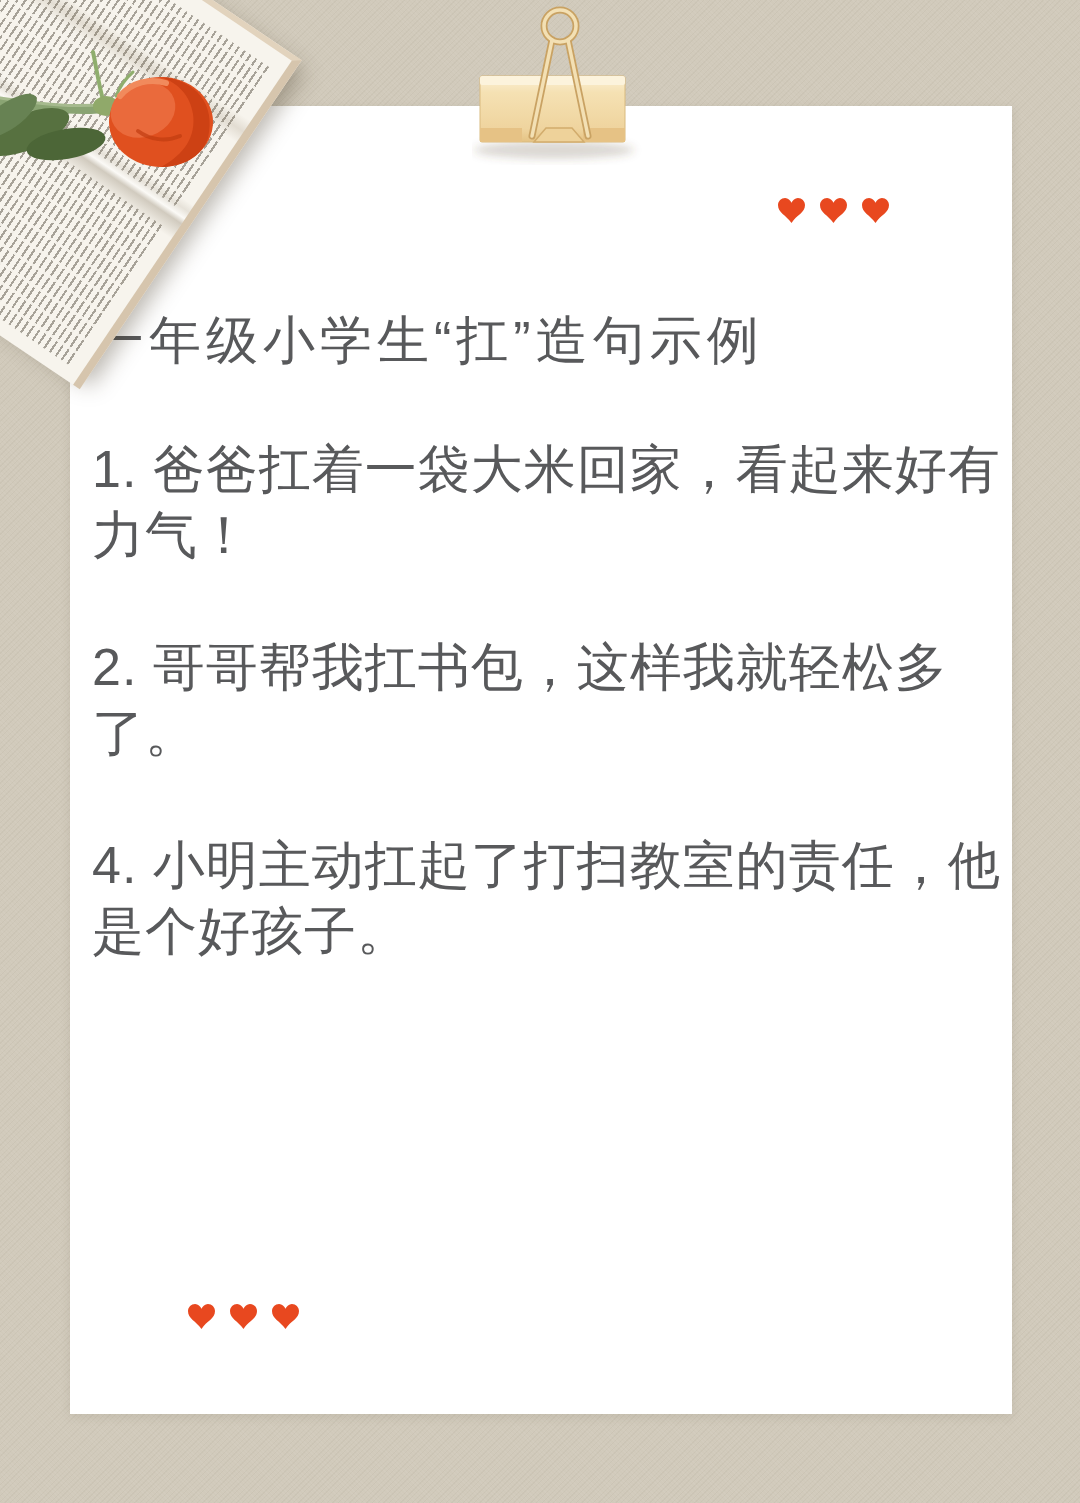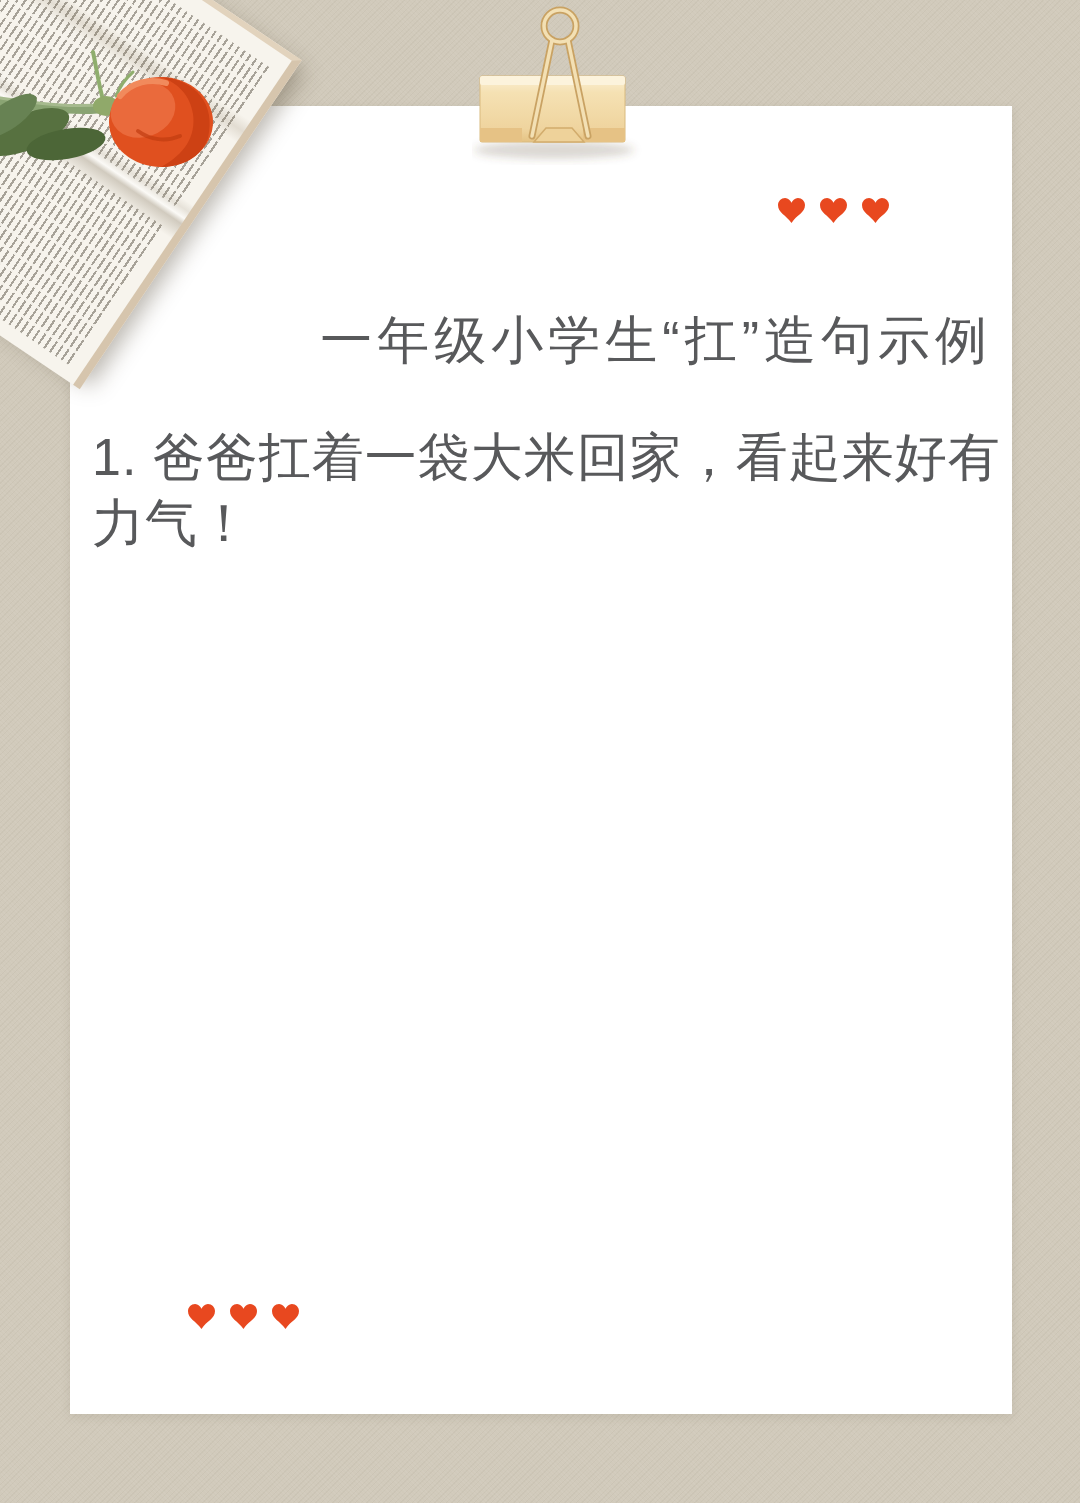--- a/index.html
+++ b/index.html
@@ -19,28 +19,28 @@
     box-shadow:0 3px 10px rgba(70,60,40,.10);
   }
   .hearts{position:absolute;display:flex;gap:15px;}
   .hearts-top{top:92px;left:708px;}
   .hearts-bottom{top:1198px;left:118px;}
   .hearts svg{width:27px;height:25px;display:block;}
   .hearts path{fill:var(--heart,#e8481f);}
 
   .title{
     position:absolute;top:200px;left:22px;right:20px;
-    text-align:right;
+    text-align:left;
     font-size:52px;font-weight:500;letter-spacing:5px;
     color:var(--ink,#58595b);
     white-space:nowrap;
   }
   .content{position:absolute;top:318px;left:22px;width:922px;}
   .content p{
-    margin:0 0 66px 0;
+    margin:12px 0 66px 0;
     font-size:52px;line-height:66px;font-weight:500;letter-spacing:1px;
     color:var(--ink,#58595b);
   }
 
   
   .photo{
     position:absolute;left:-358px;top:94px;width:391px;height:520px;
     transform:rotate(-56deg);transform-origin:top left;
     background:#f7f4ed;
     border-bottom:8px solid #d6c5ad;
@@ -80,20 +80,22 @@
       </svg>
     <svg viewBox="0 0 32 29.6">
         <path d="M23.6,0c-3.4,0-6.3,2.7-7.6,5.6C14.7,2.7,11.8,0,8.4,0C3.8,0,0,3.8,0,8.4c0,9.4,9.5,11.9,16,21.2c6.1-9.3,16-12.1,16-21.2C32,3.8,28.2,0,23.6,0z"></path>
       </svg>
   </div>
 
   <div class="title">一年级小学生“扛”造句示例</div>
 
   <div class="content">
     <p>1. 爸爸扛着一袋大米回家，看起来好有力气！</p>
+    <p>2. 哥哥帮我扛书包，这样我就轻松多了。</p>
+    <p>4. 小明主动扛起了打扫教室的责任，他是个好孩子。</p>
   </div>
 
   <div class="hearts hearts-bottom">
     <svg viewBox="0 0 32 29.6">
         <path d="M23.6,0c-3.4,0-6.3,2.7-7.6,5.6C14.7,2.7,11.8,0,8.4,0C3.8,0,0,3.8,0,8.4c0,9.4,9.5,11.9,16,21.2c6.1-9.3,16-12.1,16-21.2C32,3.8,28.2,0,23.6,0z"></path>
       </svg>
     <svg viewBox="0 0 32 29.6">
         <path d="M23.6,0c-3.4,0-6.3,2.7-7.6,5.6C14.7,2.7,11.8,0,8.4,0C3.8,0,0,3.8,0,8.4c0,9.4,9.5,11.9,16,21.2c6.1-9.3,16-12.1,16-21.2C32,3.8,28.2,0,23.6,0z"></path>
       </svg>
     <svg viewBox="0 0 32 29.6">

